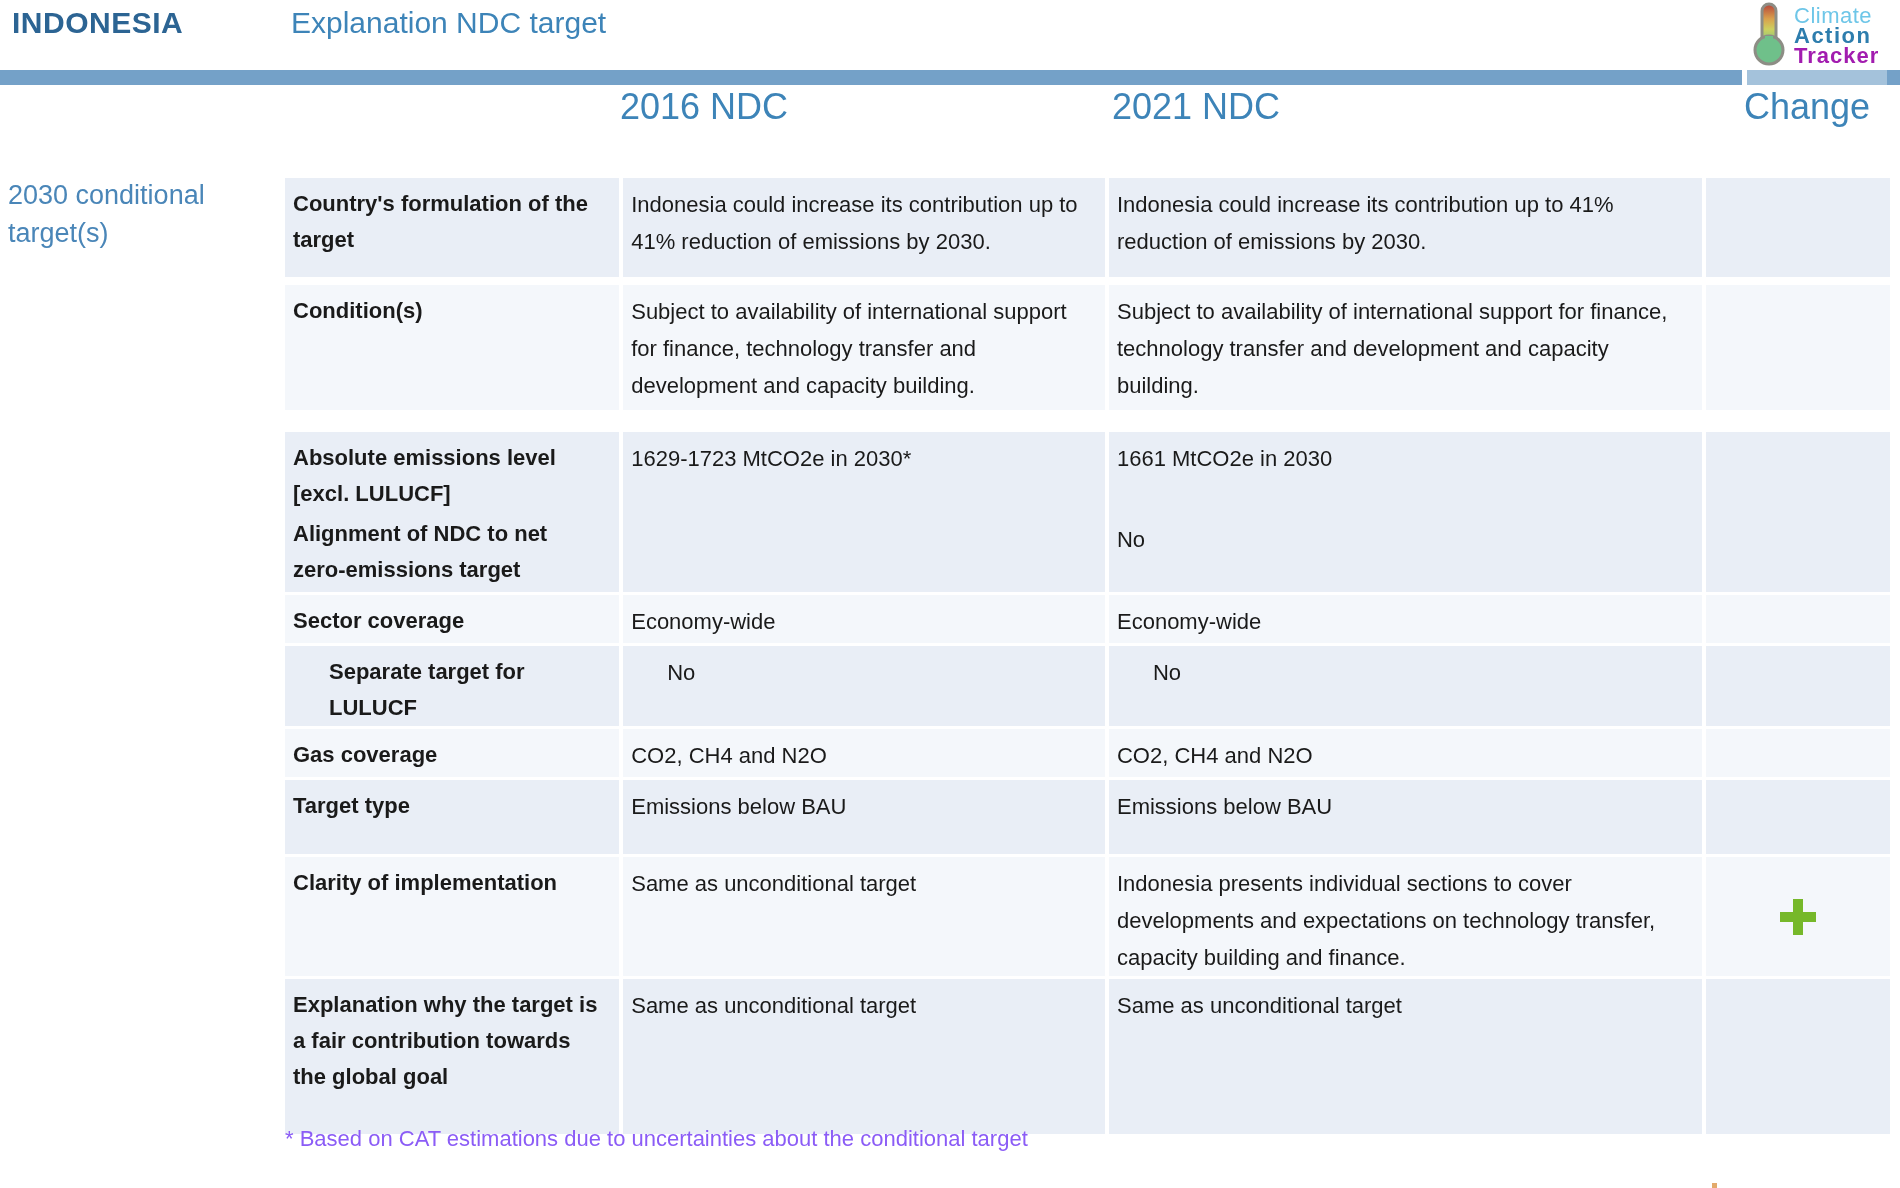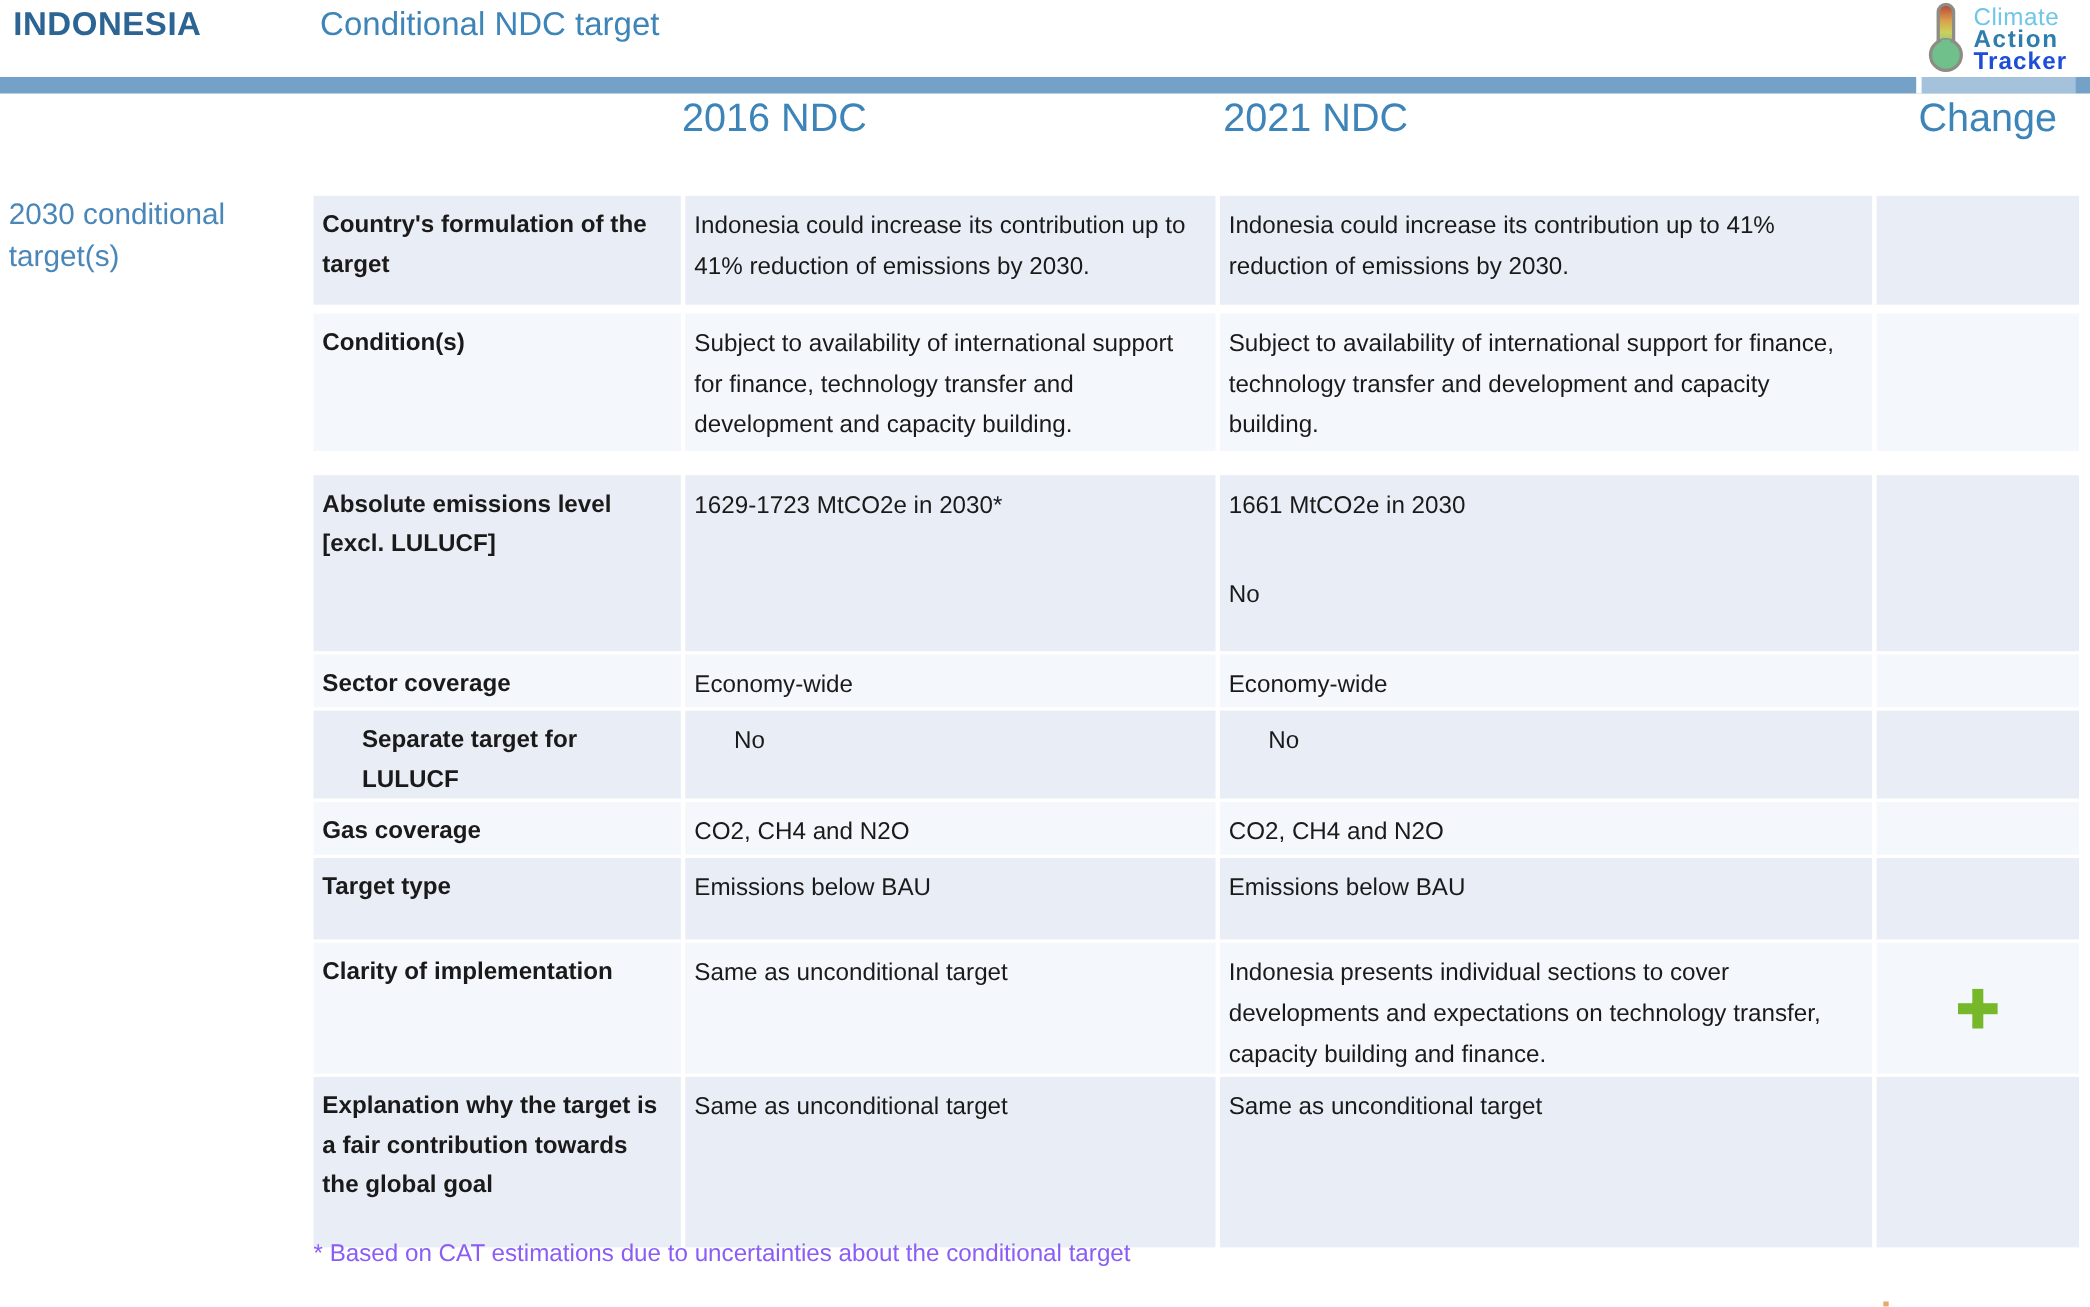--- a/index.html
+++ b/index.html
@@ -12,21 +12,21 @@
   .top-bar{position:absolute;left:0;top:70px;width:1900px;height:15px;background:#74a1c8;}
   .bar-notch{position:absolute;left:1742px;top:70px;width:5px;height:15px;background:#ffffff;}
   .bar-fade{position:absolute;left:1747px;top:70px;width:140px;height:15px;background:rgba(255,255,255,0.35);}
 
   
   .logo{position:absolute;left:1752px;top:2px;display:flex;align-items:center;}
   .logo svg{display:block;}
   .logo-text{margin-left:8px;line-height:20px;margin-top:3px;}
   .logo-climate{font-size:22px;font-weight:300;color:#6ec6e8;letter-spacing:0.5px;}
   .logo-action{font-size:22px;font-weight:bold;color:#2d7dad;letter-spacing:1.5px;}
-  .logo-tracker{font-size:22px;font-weight:bold;color:#1d4ed8;letter-spacing:1px;}
+  .logo-tracker{font-size:22px;font-weight:bold;color:#a21caf;letter-spacing:1px;}
 
   
   .col-head{position:absolute;top:86px;font-size:36px;color:#3d84b8;white-space:nowrap;}
   .ch-2016{left:620px;}
   .ch-2021{left:1112px;}
   .ch-change{left:1744px;}
 
   
   .section-label{position:absolute;left:8px;top:176px;width:290px;font-size:27px;line-height:38px;color:#4a86b8;}
 
@@ -66,21 +66,21 @@
   
   .watermark-clip{position:absolute;left:1712px;top:1183px;width:110px;height:5px;overflow:hidden;}
   .watermark-chip{display:inline-block;width:5px;height:8px;background:#e3aa6b;vertical-align:top;margin-right:3px;}
 </style>
 </head>
 <body>
 
 <div class="page">
 
   <div class="country-title">INDONESIA</div>
-  <div class="page-title">Conditional NDC target</div>
+  <div class="page-title">Explanation NDC target</div>
 
   <div class="logo">
     <svg width="34" height="64" viewBox="0 0 34 64">
       <defs>
         <linearGradient id="thermo" x1="0" y1="0" x2="0" y2="1">
           <stop offset="0" stop-color="#b5433a"></stop>
           <stop offset="0.35" stop-color="#d9a04c"></stop>
           <stop offset="0.6" stop-color="#cdd05e"></stop>
           <stop offset="1" stop-color="#6fc08a"></stop>
         </linearGradient>
@@ -118,20 +118,21 @@
     <div class="trow shade-b gap-big">
       <div class="cell c-label h-r1">Condition(s)</div>
       <div class="cell c-2016 h-r1">Subject to availability of international support for finance, technology transfer and development and capacity building.</div>
       <div class="cell c-2021 h-r1">Subject to availability of international support for finance, technology transfer and development and capacity building.</div>
       <div class="cell c-change h-r1"></div>
     </div>
 
     <div class="trow shade-a">
       <div class="cell c-label h-r2">
         <p class="p1">Absolute emissions level [excl. LULUCF]</p>
+        <p class="p2">Alignment of NDC to net zero-emissions target</p>
       </div>
       <div class="cell c-2016 h-r2">
         <p class="v1">1629-1723 MtCO2e in 2030*</p>
       </div>
       <div class="cell c-2021 h-r2">
         <p class="v1">1661 MtCO2e in 2030</p>
         <p class="v2">No</p>
       </div>
       <div class="cell c-change h-r2"></div>
     </div>

